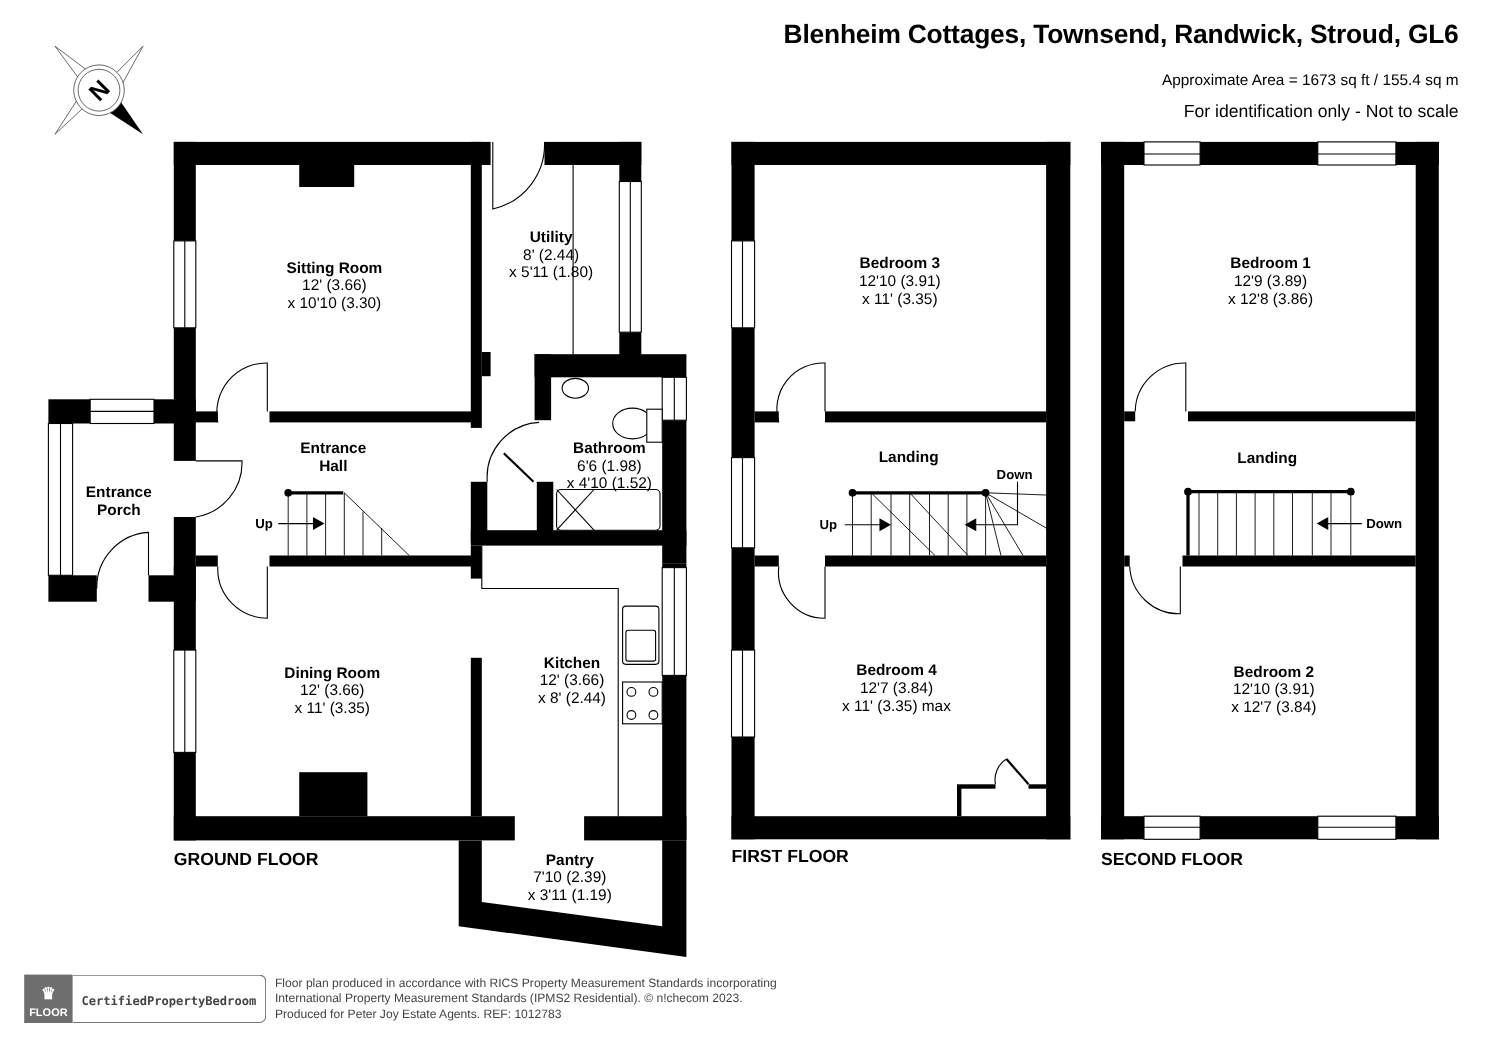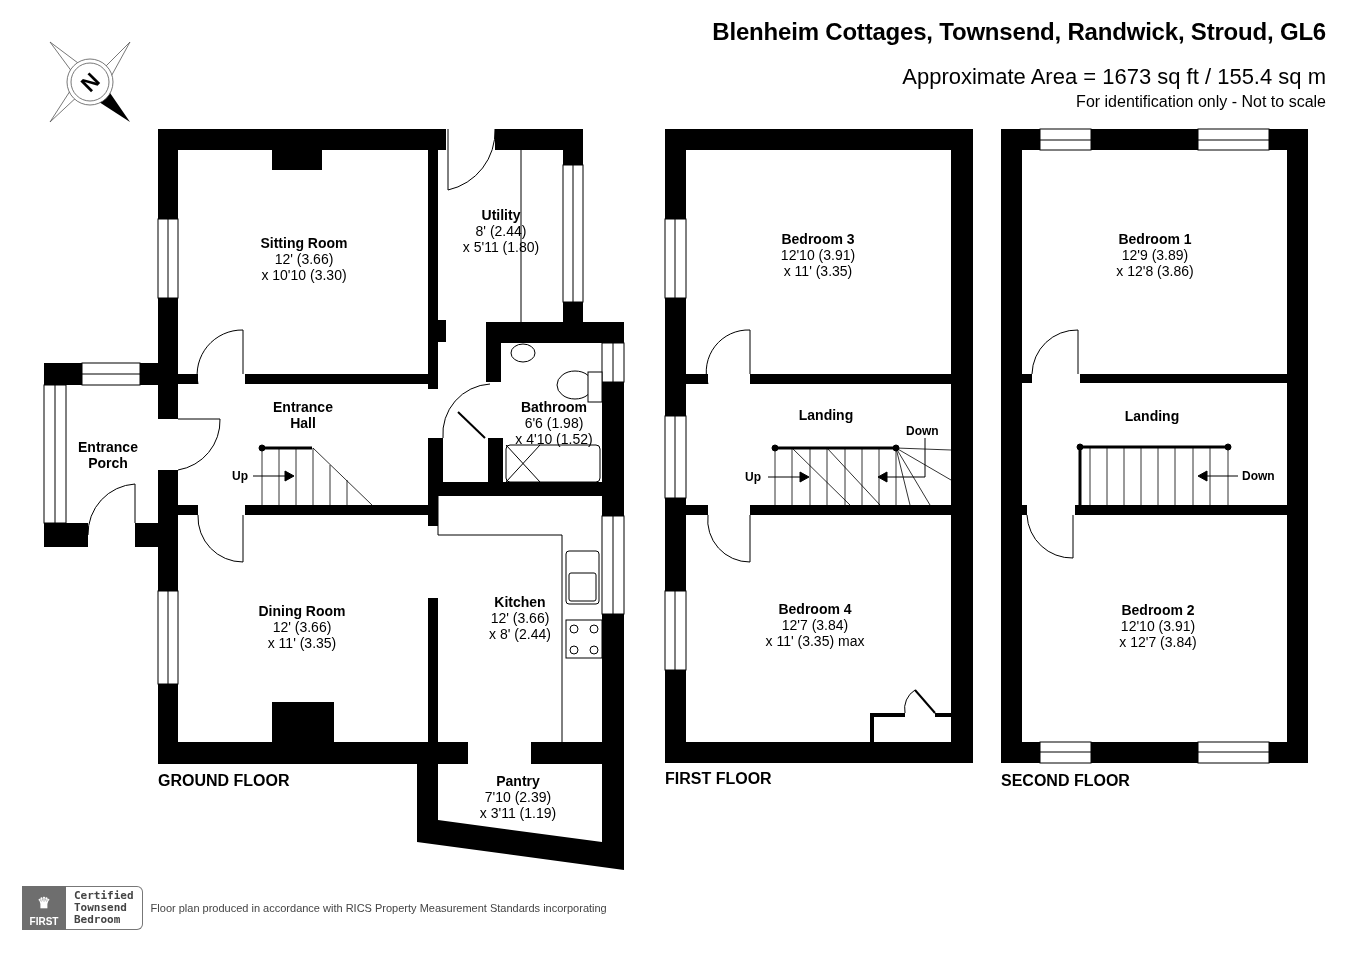--- a/index.html
+++ b/index.html
@@ -1,28 +1,28 @@
 <!DOCTYPE html>
 <html><head>
 <meta charset="utf-8">
 <style>
   html,body{margin:0;padding:0;background:#fff;}
   body{width:1350px;height:955px;position:relative;overflow:hidden;font-family:"Liberation Sans",sans-serif;color:#000;}
   .title{position:absolute;right:24px;top:18px;font-size:24px;font-weight:bold;letter-spacing:-0.2px;white-space:nowrap;}
-  .area{position:absolute;right:24px;top:64px;font-size:22px;white-space:nowrap;}
+  .area{position:absolute;right:24px;top:64px;font-size:14px;white-space:nowrap;}
   .disclaimer{position:absolute;right:24px;top:93px;font-size:16px;white-space:nowrap;}
   svg.plan{position:absolute;left:0;top:0;}
   .rl{font-family:"Liberation Sans",sans-serif;font-size:14px;font-weight:bold;text-anchor:middle;}
   .rd{font-family:"Liberation Sans",sans-serif;font-size:14px;text-anchor:middle;}
   .sm{font-family:"Liberation Sans",sans-serif;font-size:12px;font-weight:bold;}
   .floor{font-family:"Liberation Sans",sans-serif;font-size:16px;font-weight:bold;}
   .footer{position:absolute;left:22px;top:886px;display:flex;align-items:center;}
   .rics-logo{width:44px;height:44px;background:#6e6e6e;color:#fff;display:flex;flex-direction:column;align-items:center;justify-content:flex-end;font-size:10px;font-weight:bold;padding-bottom:3px;box-sizing:border-box;}
   .rics-logo .lion{font-size:15px;margin-bottom:4px;}
-  .cert{height:44px;border:1px solid #777;border-left:none;border-radius:0 6px 6px 0;padding:2px 8px;box-sizing:border-box;font-family:"DejaVu Sans Mono",monospace;font-size:11px;line-height:12px;color:#444;font-weight:bold;display:flex;flex-direction:column;justify-content:center;}
+  .cert{height:44px;border:1px solid #777;border-left:none;border-radius:0 6px 6px 0;padding:18px 8px;box-sizing:border-box;font-family:"DejaVu Sans Mono",monospace;font-size:11px;line-height:12px;color:#444;font-weight:bold;display:flex;flex-direction:row;justify-content:center;}
   .footnote{margin-left:8px;font-size:11px;line-height:14px;color:#444;}
 </style>
 </head>
 <body>
 
 <div class="title">Blenheim Cottages, Townsend, Randwick, Stroud, GL6</div>
 <div class="area">Approximate Area = 1673 sq ft / 155.4 sq m</div>
 <div class="disclaimer">For identification only - Not to scale</div>
 
 <svg class="plan" width="1350" height="955" viewBox="0 0 1350 955">
@@ -279,23 +279,25 @@
     <text class="rd" x="1158" y="631">12'10 (3.91)</text>
     <text class="rd" x="1158" y="647">x 12'7 (3.84)</text>
     <text class="sm" x="1242" y="480">Down</text>
     <text class="floor" x="1001" y="786">SECOND FLOOR</text>
   </g>
 </svg>
 
 <div class="footer">
   <div class="rics-logo">
     <span class="lion">♛</span>
-    <span>FIRST</span>
+    <span>FLOOR</span>
   </div>
   <div class="cert">
     <span>Certified</span>
-    <span>Townsend</span>
+    <span>Property</span>
     <span>Bedroom</span>
   </div>
   <div class="footnote">
     <div>Floor plan produced in accordance with RICS Property Measurement Standards incorporating</div>
+    <div>International Property Measurement Standards (IPMS2 Residential).   © n!checom 2023.</div>
+    <div>Produced for Peter Joy Estate Agents.   REF:  1012783</div>
   </div>
 </div>
 
 </body></html>

